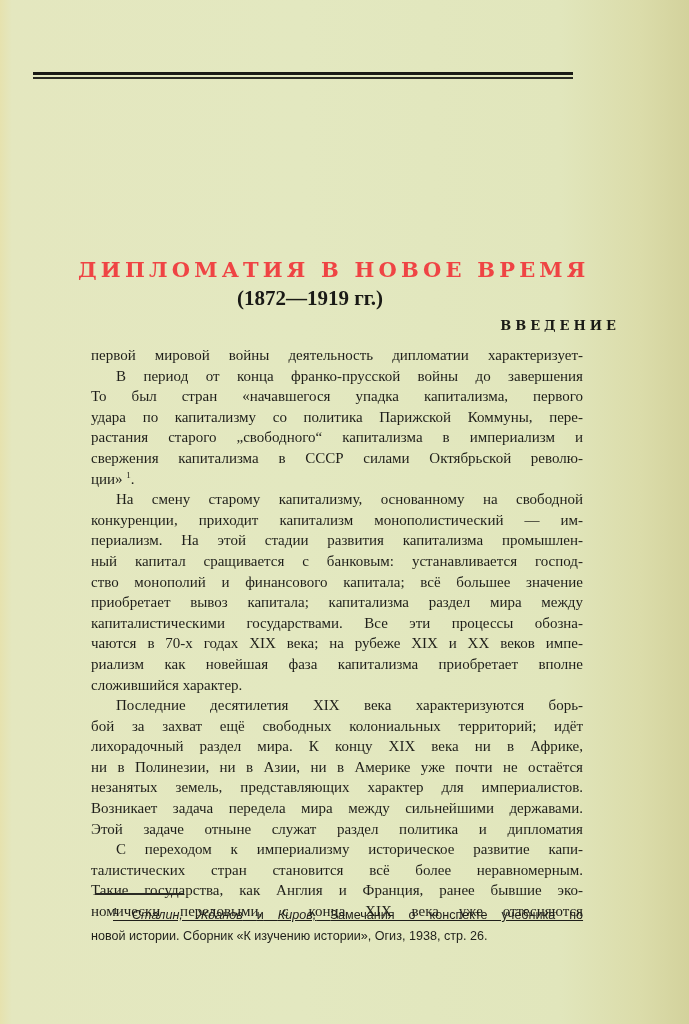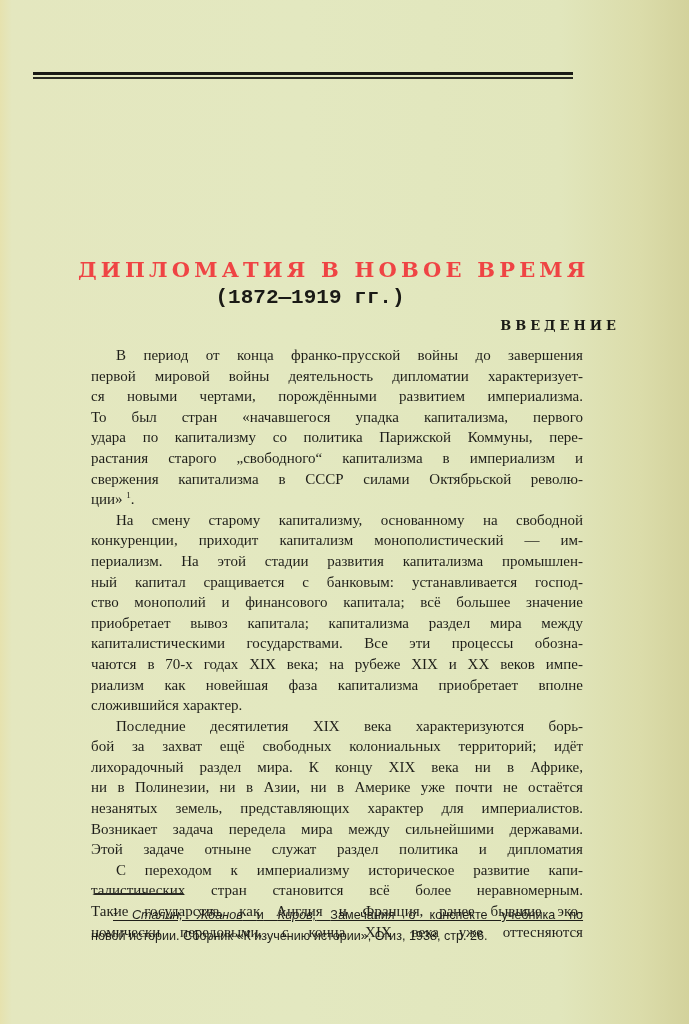--- a/index.html
+++ b/index.html
@@ -14,21 +14,21 @@
   }
   .rule-top .thick { position:absolute; left:0; top:0; width:100%; height:3px; background:#1a1a16; }
   .rule-top .thin  { position:absolute; left:0; top:5px; width:100%; height:1.5px; background:#2a2a24; }
   .title {
     position: absolute; left: 78px; top: 257px; width: 460px;
     font-family: "DejaVu Serif", serif; font-weight: bold;
     font-size: 21px; letter-spacing: 4.2px; white-space: nowrap; color:#ef4444;
   }
   .dates {
     position: absolute; left: 0; top: 286px; width: 620px; text-align: center;
-    font-family: Liberation Mono, monospace; font-weight: bold; font-size: 21px; color:#1a1a16;
+    font-family: Liberation Serif, serif; font-weight: bold; font-size: 21px; color:#1a1a16;
   }
   .intro {
     position: absolute; left: 0; top: 318px; width: 620px; text-align: right;
     font-family: "DejaVu Serif", serif; font-weight: bold; font-size: 13px; letter-spacing: 4px; color:#1a1a16;
   }
   .body {
     position: absolute; left: 91px; top: 345px; width: 492px;
   }
   .line {
     height: 20.6px; line-height: 20.6px; font-size: 15px; white-space: nowrap;
@@ -55,23 +55,22 @@
 <div class="rule-top">
   <div class="thick"></div>
   <div class="thin"></div>
 </div>
 
 <div class="title">ДИПЛОМАТИЯ В НОВОЕ ВРЕМЯ</div>
 <div class="dates">(1872—1919 гг.)</div>
 <div class="intro">ВВЕДЕНИЕ</div>
 
 <div class="body">
+  <div class="line">первой мировой войны деятельность дипломатии характеризует-</div>
   <div class="line indent">В период от конца франко-прусской войны до завершения</div>
-  <div class="line">первой мировой войны деятельность дипломатии характеризует-</div>
-  <div class="line">ся новыми чертами, порождёнными развитием империализма.</div>
   <div class="line">То был стран «начавшегося упадка капитализма, первого</div>
   <div class="line">удара по капитализму со политика Парижской Коммуны, пере-</div>
   <div class="line">растания старого „свободного“ капитализма в империализм и</div>
   <div class="line">свержения капитализма в СССР силами Октябрьской револю-</div>
   <div class="line last"><span>ции»</span> <sup>1</sup>.</div>
   <div class="line indent">На смену старому капитализму, основанному на свободной</div>
   <div class="line">конкуренции, приходит капитализм монополистический — им-</div>
   <div class="line">периализм. На этой стадии развития капитализма промышлен-</div>
   <div class="line">ный капитал сращивается с банковым: устанавливается господ-</div>
   <div class="line">ство монополий и финансового капитала; всё большее значение</div>

